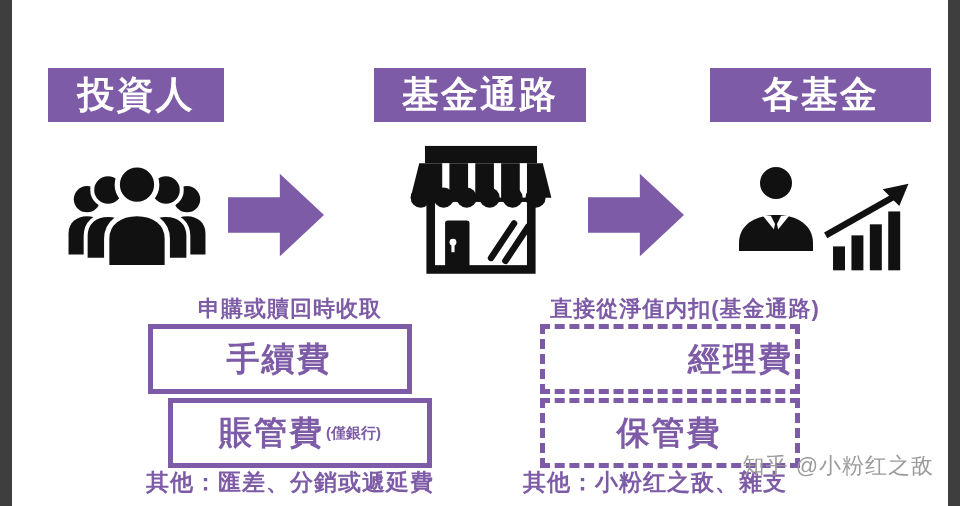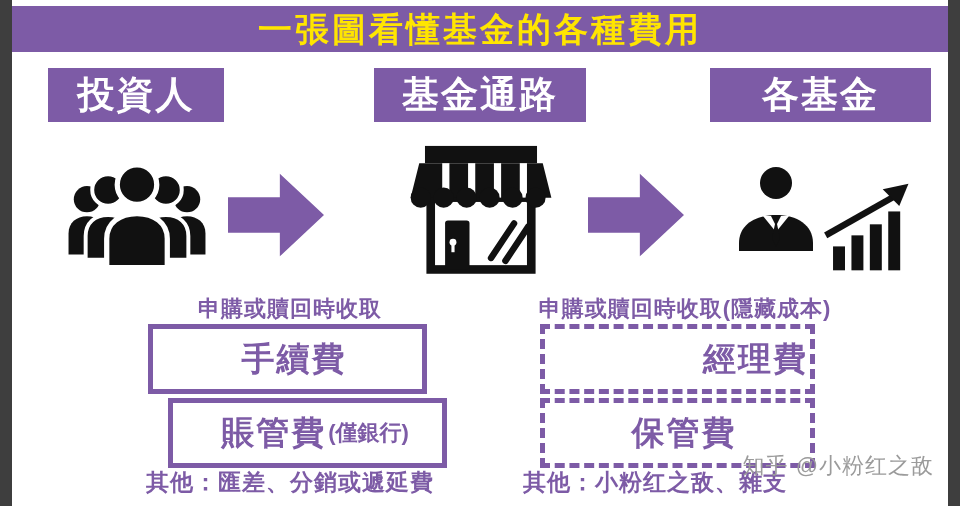--- a/index.html
+++ b/index.html
@@ -35,46 +35,43 @@
     position:absolute;width:96px;height:94px;background:var(--purple);
     clip-path:polygon(0 31%,54% 31%,54% 6%,100% 50%,54% 94%,54% 69%,0 69%);
   }
   .section-heading{
     position:absolute;top:294px;text-align:center;
     color:var(--purple);font-size:22px;font-weight:900;letter-spacing:1px;
   }
   .fee-box{
     position:absolute;height:60px;background:#fff;
     display:flex;align-items:center;justify-content:center;gap:2px;
-    color:var(--purple);font-weight:900;padding-left:15px;
+    color:var(--purple);font-weight:900;
   }
   .fee-box.solid{border:5px solid var(--purple);}
   .fee-box.dashed{border:5px dashed var(--purple);}
   .fee-main{font-size:33px;letter-spacing:2px;}
-  .fee-suffix{font-size:22px;letter-spacing:0;}
+  .fee-suffix{font-size:15px;letter-spacing:0;}
   .section-note{
     position:absolute;top:467px;text-align:center;
     color:var(--purple);font-size:23px;font-weight:900;letter-spacing:1px;
   }
   .watermark{
     position:absolute;top:451px;right:26px;
     color:var(--watermark-gray);font-size:22px;font-weight:400;letter-spacing:1px;
   }
 </style>
 </head>
 <body>
 
 <div class="canvas">
 
   <div class="side-strip left"></div>
   <div class="side-strip right"></div>
 
-  <div class="banner">
-    <span>一張圖看懂基金的各種費用</span>
-  </div>
 
   <div class="col-label" style="left:48px;width:176px;">
     <span>投資人</span>
   </div>
   <div class="col-label" style="left:374px;width:212px;">
     <span>基金通路</span>
   </div>
   <div class="col-label" style="left:710px;width:221px;">
     <span>各基金</span>
   </div>
@@ -147,21 +144,21 @@
     <span class="fee-main">手續費</span>
     <span class="fee-suffix"></span>
   </div>
   <div class="fee-box solid" style="left:148px;top:398px;width:254px;margin-left:20px;">
     <span class="fee-main">賬管費</span>
     <span class="fee-suffix">(僅銀行)</span>
   </div>
 
   <div class="section-note" style="left:105px;width:370px;">其他：匯差、分銷或遞延費</div>
 
-  <div class="section-heading" style="left:520px;width:330px;">申購或贖回時收取(隱藏成本)</div>
+  <div class="section-heading" style="left:520px;width:330px;">直接從淨值内扣(基金通路)</div>
 
   <div class="fee-box dashed" style="left:540px;top:324px;width:250px;justify-content:flex-end;">
     <span class="fee-main">經理費</span>
     <span class="fee-suffix"></span>
   </div>
   <div class="fee-box dashed" style="left:540px;top:398px;width:250px;">
     <span class="fee-main">保管費</span>
     <span class="fee-suffix"></span>
   </div>
 

